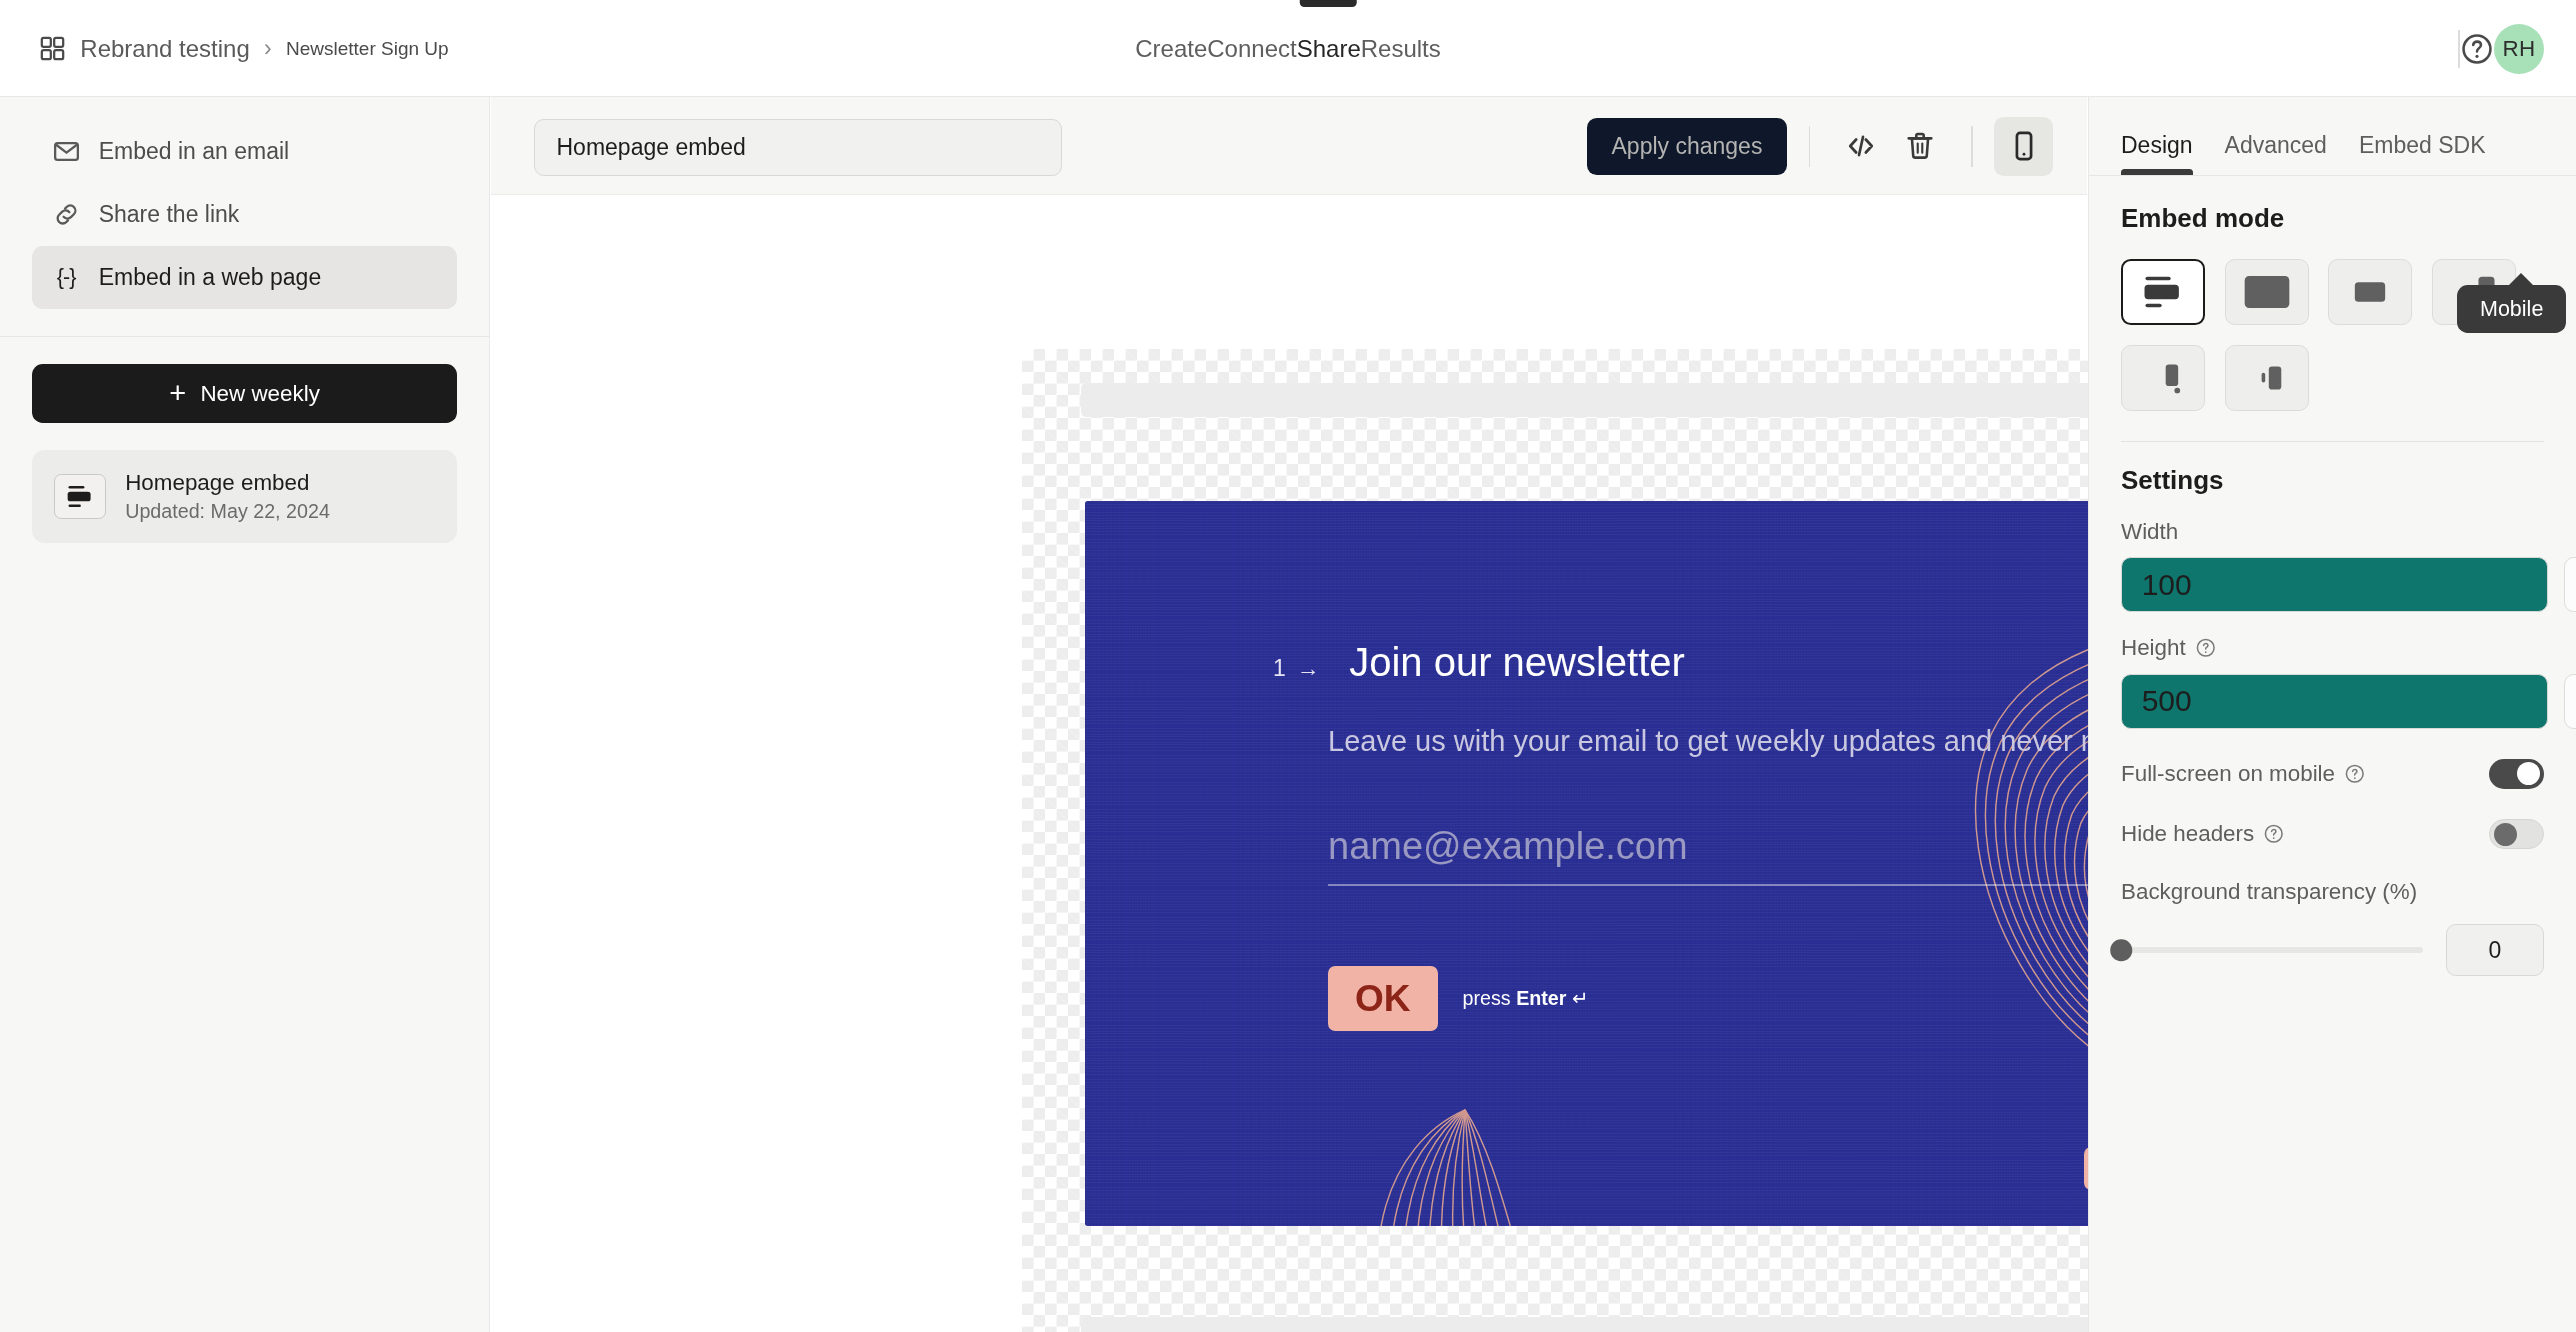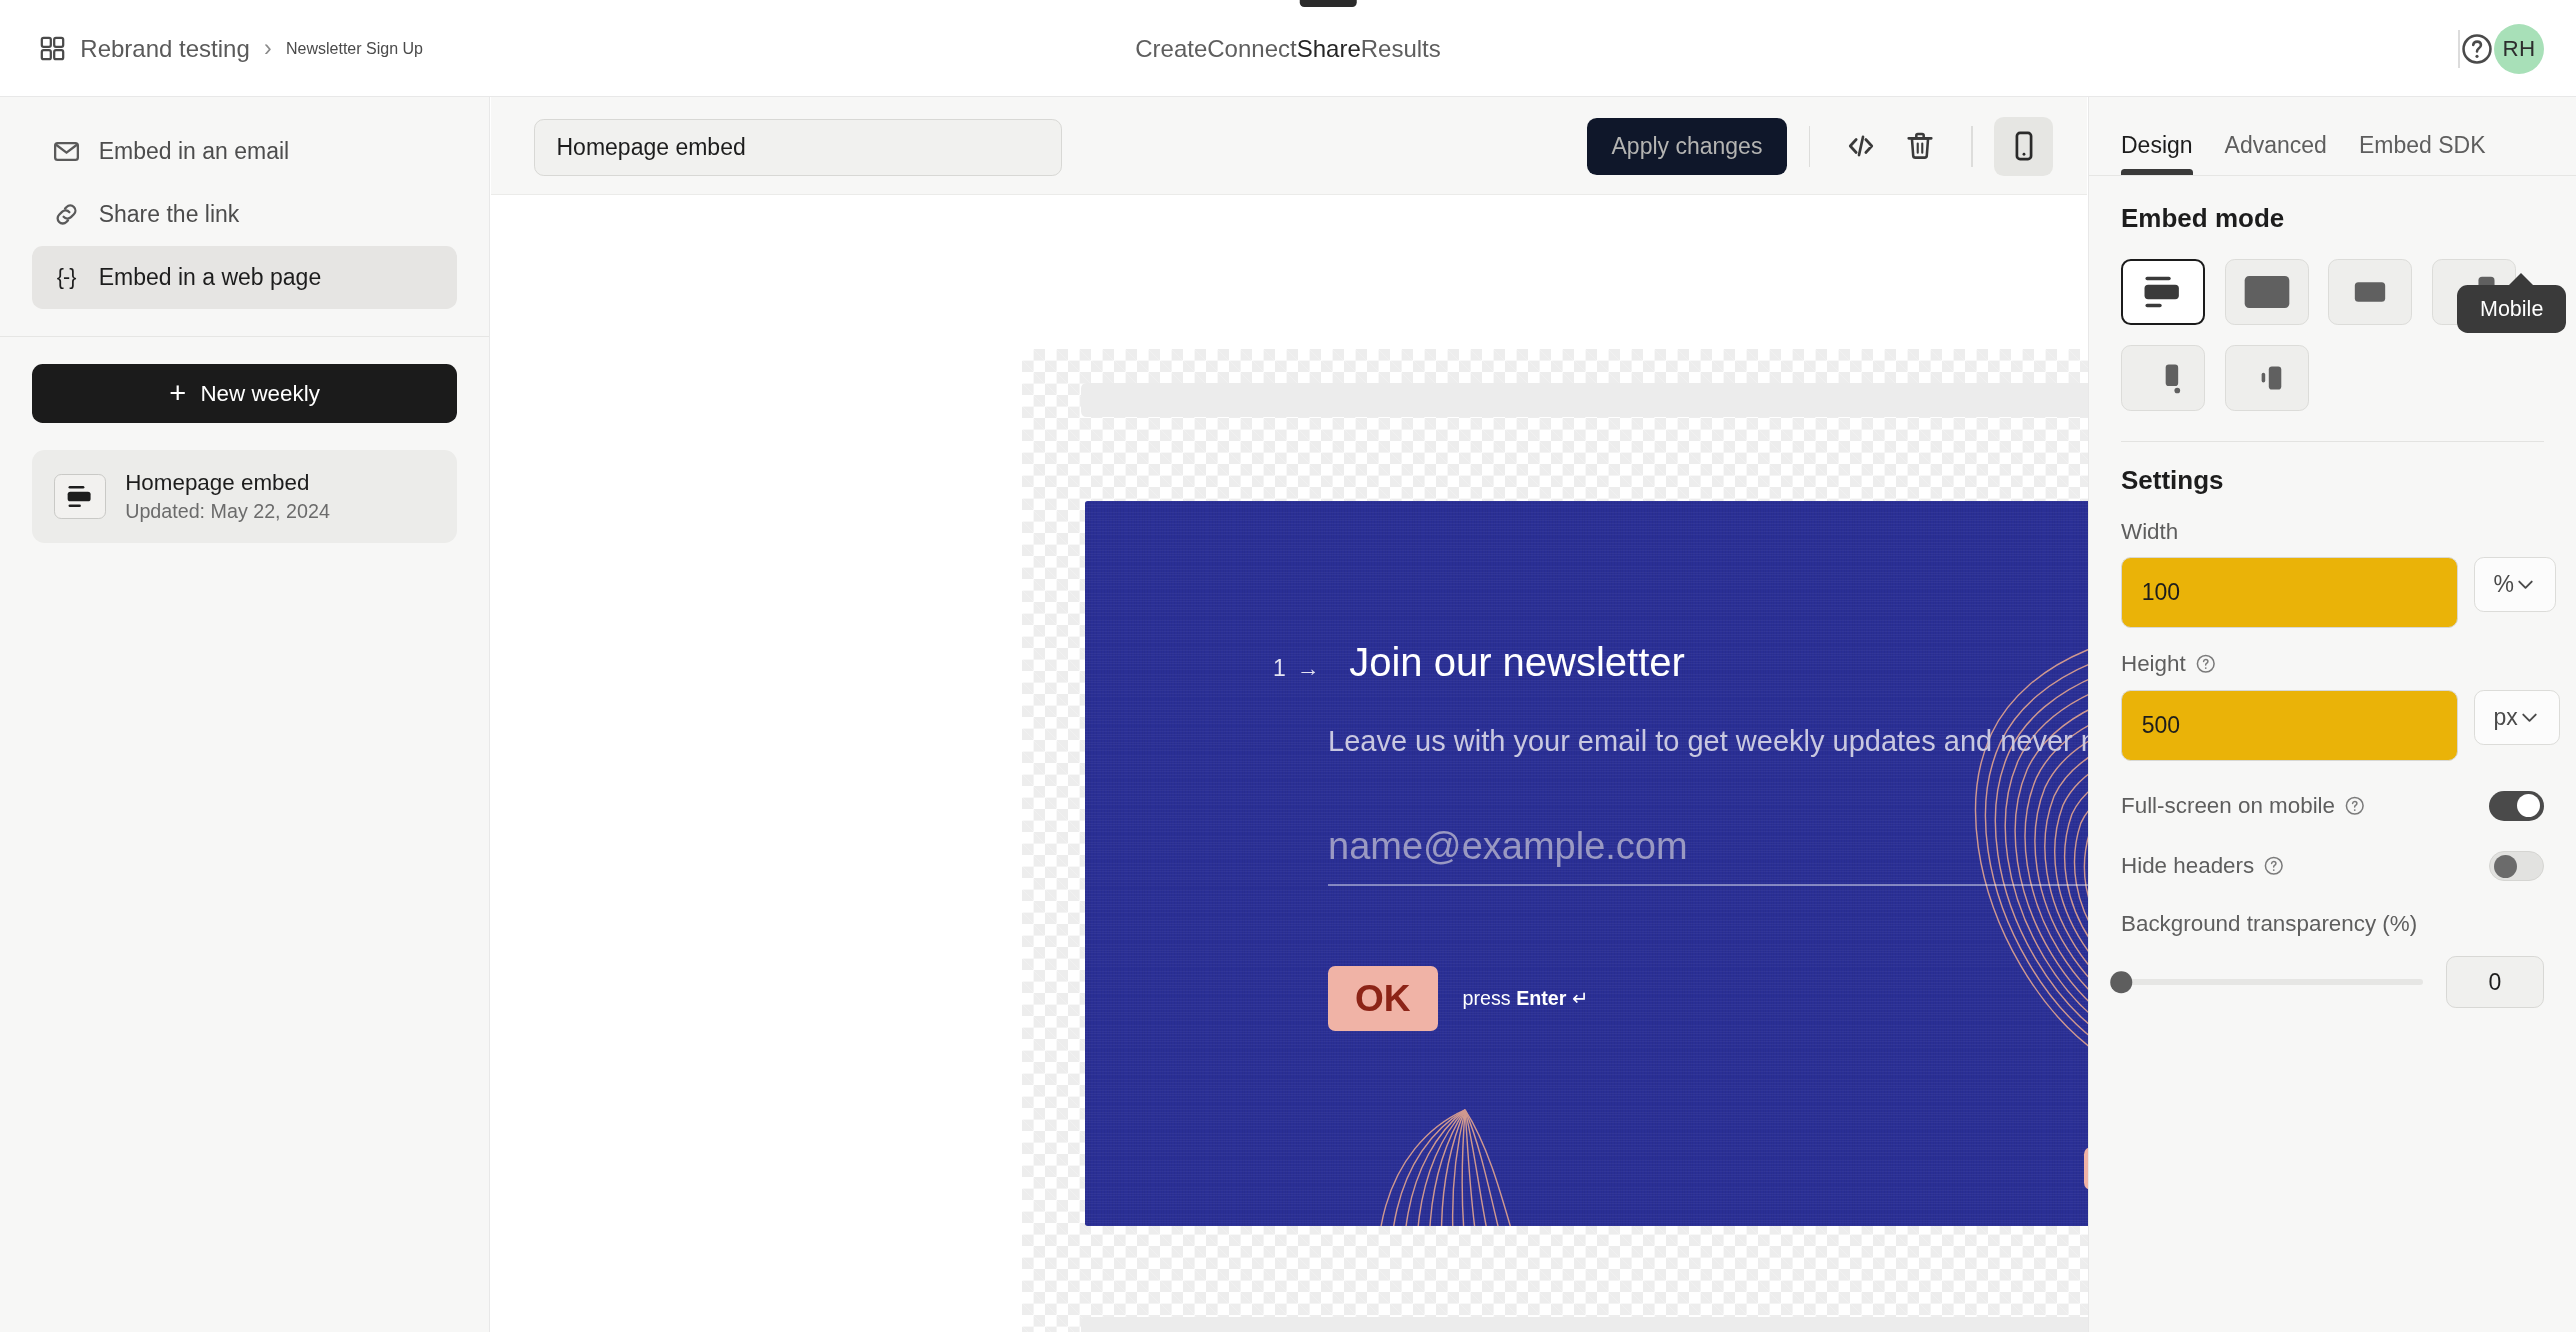--- a/index.html
+++ b/index.html
@@ -18,21 +18,21 @@
     border-bottom: 0.9px solid #e8e8e8;
     display: flex; align-items: center;
   }
   .breadcrumb {
     position: absolute; left: 39px; top: 0; height: 97px;
     display: flex; align-items: center; gap: 14.3px;
   }
   .grid-icon { width: 27px; height: 27px; display: block; flex: none; }
   .crumb-workspace { font-size: 24px; color: #5a5a5a; white-space: nowrap; }
   .crumb-sep { font-size: 23px; color: #8a8a8a; }
-  .crumb-form { font-size: 16px; color: #4a4a4a; white-space: nowrap; text-align: right; }
+  .crumb-form { font-size: 19px; color: #4a4a4a; white-space: nowrap; text-align: right; }
 
   .navtabs {
     position: absolute; left: 50%; transform: translateX(-50%);
     top: 0; height: 97px; display: flex; align-items: center; 
   }
   .navtab {
     position: relative; font-size: 24px; color: #5e5e5e;
     height: 97px; display: flex; align-items: center; cursor: pointer;
   }
   .navtab.active { color: #262626; }
@@ -251,23 +251,23 @@
     border: 1.3px solid #dcdcd9; background: #eeeeec;
     display: flex; align-items: center; justify-content: center; cursor: pointer;
   }
   .mode-tile.selected { background: #ffffff; border: 2.2px solid #1b1b1b; }
   .rp-divider { height: 0.9px; background: #e3e3e1; margin: 30px 0 0 0; }
 
   .rp-label { font-size: 22.4px; color: #5e5e5e; margin-top: 23px; display: flex; align-items: center; gap: 9px; }
   .info-icon { width: 21.5px; height: 21.5px; display: block; flex: none; }
   .field-row { display: flex; gap: 16px; margin-top: 12.5px; }
   .num-input {
-    flex: 1; height: 71px; background: #eab308;
+    flex: 1; height: 55px; background: #0f766e;
     border: 1.3px solid #d8d8d5; border-radius: 9.8px;
-    padding: 0 19.7px; font-size: 23px; color: #1d1d1d;
+    padding: 0 19.7px; font-size: 30px; color: #1d1d1d;
     font-family: inherit; outline: none;
   }
   .unit-select {
     width: 157px; height: 55px; background: #fcfcfc;
     border: 1.3px solid #dcdcd9; border-radius: 9.8px;
     display: flex; align-items: center; justify-content: space-between;
     padding: 0 18px; font-size: 23px; color: #4a4a4a; cursor: pointer;
   }
   .full-select {
     width: 100%; height: 55px; background: #fcfcfc;

